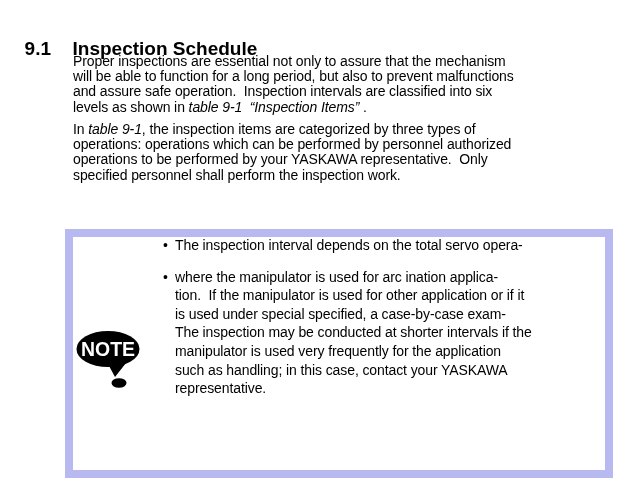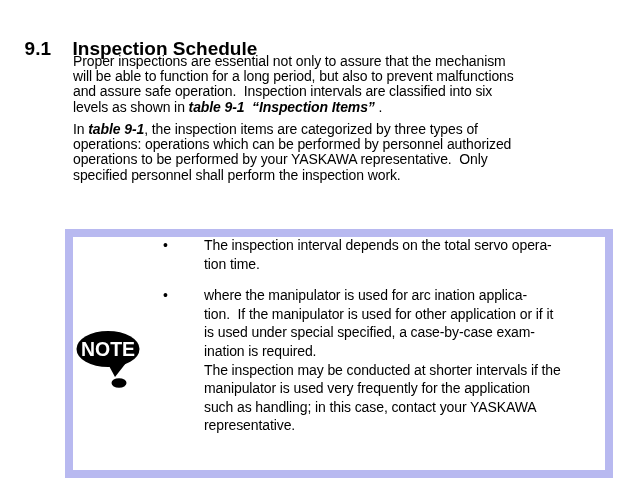--- a/index.html
+++ b/index.html
@@ -27,21 +27,21 @@
 
   
   .para {
     position: absolute;
     left: 73px;
     font-size: 14px;
     line-height: 15.2px;
     letter-spacing: -0.1px;
   }
   .para .pline { white-space: pre; }
-  .ital { font-style: italic; font-weight: bold; }
+  .ital { font-style: italic; }
   #para1 { top: 54px; }
   #para2 { top: 122px; }
 
   
   .note-box {
     position: absolute;
     left: 65px;
     top: 229px;
     width: 548px;
     height: 249px;
@@ -70,21 +70,21 @@
   }
   .bullet-item { display: flex; }
   .bullet-item.second { margin-top: 13px; }
   .bullet-glyph {
     width: 12px;
     flex: 0 0 12px;
     font-size: 14px;
     line-height: 18.6px;
   }
   .bullet-lines { flex: 1; }
-  .nline { white-space: pre; margin-left: 29px; }
+  .nline { white-space: pre; }
 </style>
 </head>
 <body>
 
 <div class="heading">
   <span class="sec-num">9.1</span><span>Inspection Schedule</span>
 </div>
 
 <div class="para" id="para1">
   <div class="pline">Proper inspections are essential not only to assure that the mechanism</div>
@@ -108,31 +108,29 @@
     <ellipse cx="44" cy="57" rx="7.5" ry="4.8" fill="#000000"></ellipse>
     <text x="33" y="30" text-anchor="middle" font-family="Liberation Sans, sans-serif" font-weight="bold" font-size="21" fill="#ffffff" textLength="54" lengthAdjust="spacingAndGlyphs">NOTE</text>
   </svg>
 
   <div class="note-content">
 
     <div class="bullet-item">
       <span class="bullet-glyph">•</span>
       <div class="bullet-lines">
         <div class="nline">The inspection interval depends on the total servo opera-</div>
-        <div class="nline">tion time.</div>
       </div>
     </div>
 
     <div class="bullet-item second">
       <span class="bullet-glyph">•</span>
       <div class="bullet-lines">
         <div class="nline">where the manipulator is used for arc ination applica-</div>
         <div class="nline">tion.  If the manipulator is used for other application or if it</div>
         <div class="nline">is used under special specified, a case-by-case exam-</div>
-        <div class="nline">ination is required.</div>
         <div class="nline">The inspection may be conducted at shorter intervals if the</div>
         <div class="nline">manipulator is used very frequently for the application</div>
         <div class="nline">such as handling; in this case, contact your YASKAWA</div>
         <div class="nline">representative.</div>
       </div>
     </div>
 
   </div>
 </div>
 

